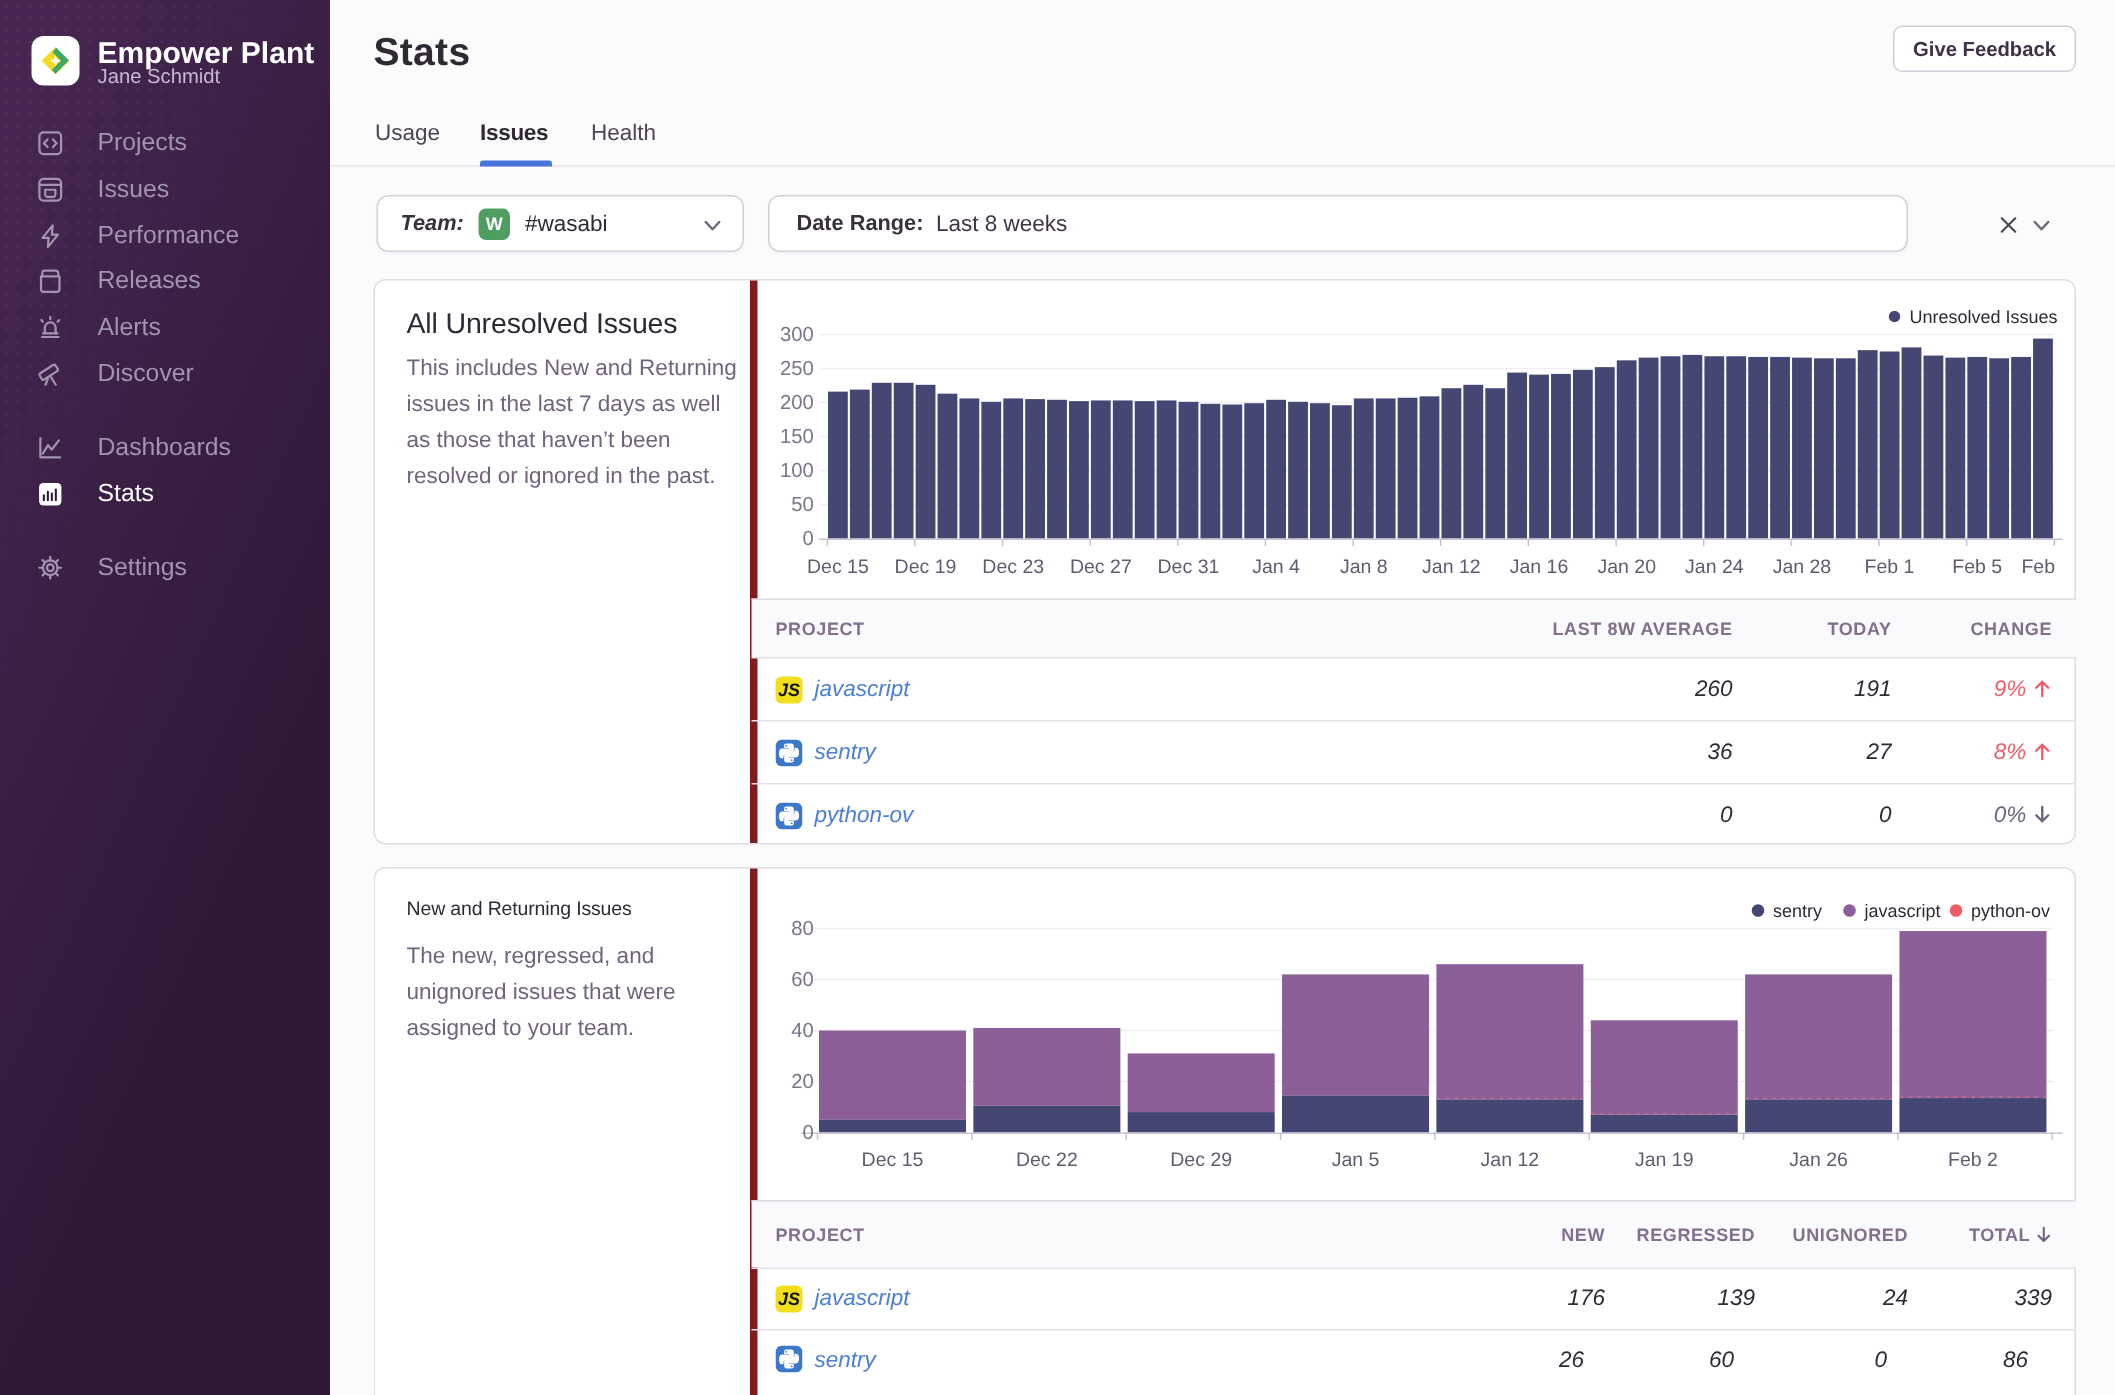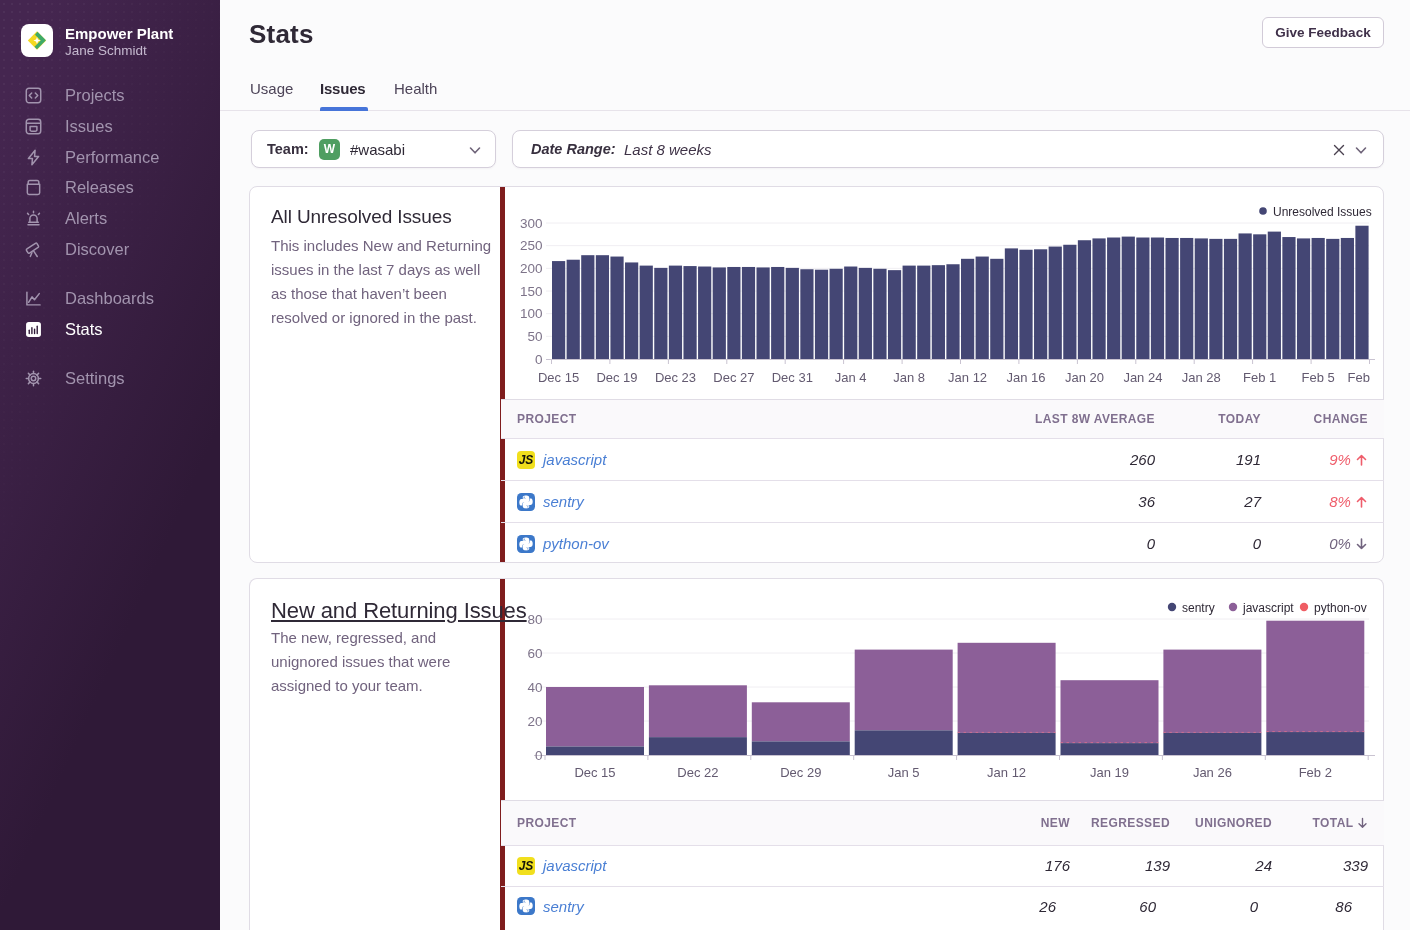--- a/index.html
+++ b/index.html
@@ -8,43 +8,43 @@
   background: linear-gradient(294.17deg,#2f1937 35.57%,#452650 92.42%);
 }
 .sidebar .dots { position:absolute; left:0; top:0; width:220px; height:930px;
   background-image: radial-gradient(rgba(255,255,255,0.055) 1px, transparent 1.3px);
   background-size: 8px 8px;
   -webkit-mask-image: linear-gradient(115deg, rgba(0,0,0,0.9), transparent 45%);
   mask-image: linear-gradient(115deg, rgba(0,0,0,0.9), transparent 45%);
 }
 .org { position:absolute; left:21px; top:24px; }
 .org .logo { position:absolute; left:0; top:0; width:32px; height:33px; background:#fff; border-radius:8px; }
-.org .oname { position:absolute; left:44px; top:1px; font-size:15px; font-weight:bold; color:#fff; white-space:nowrap; }
+.org .oname { position:absolute; left:44px; top:1px; font-size:20px; font-weight:bold; color:#fff; white-space:nowrap; }
 .org .uname { position:absolute; left:44px; top:19px; font-size:13.5px; color:#c5b9cf; white-space:nowrap; }
 .nav { position:absolute; left:0; top:0; width:220px; }
 .nav a { position:absolute; left:25px; height:22px; display:block; color:#a294ae; font-size:16.5px; text-decoration:none; white-space:nowrap; line-height:22px; }
 .nav a svg { position:absolute; left:0; top:3px; }
 .nav a span { position:absolute; left:40px; top:0; }
 .nav a.active { color:#ffffff; }
 .main { position:absolute; left:220px; top:0; width:1190px; height:930px; }
 h1.pagetitle { position:absolute; left:29px; top:19px; font-size:26px; color:#2f2936; letter-spacing:0.2px; }
 .feedback { position:absolute; left:1042px; top:17px; width:122px; height:31px; background:#fff; border:1px solid #d2cbd8; border-radius:6px; font-size:13.5px; font-weight:bold; color:#3f3049; text-align:center; line-height:29px; }
 .tabs { position:absolute; left:0; top:78px; width:1190px; height:33px; border-bottom:1px solid #e7e3ea; }
 .tab { position:absolute; top:2px; font-size:15px; color:#4d4458; }
 .tab.t1 { left:30px; }
 .tab.t2 { left:100px; color:#2f2936; font-weight:bold; letter-spacing:-0.2px;}
 .tab.t3 { left:174px; }
 .underline { position:absolute; left:100px; top:29px; width:48px; height:4px; background:#4674d9; border-radius:2px 2px 0 0; }
 .ctl { position:absolute; background:#fff; border:1px solid #d5cfdb; border-radius:8px; height:38px; box-shadow:0 1px 2px rgba(43,34,51,0.04); }
 .ctl .lab { font-weight:bold; font-size:14.5px; color:#38303f; }
 .teamsel { left:31px; top:130px; width:245px; }
-.teamsel .lab { position:absolute; left:15px; top:10px; }
+.teamsel .lab { position:absolute; left:15px; top:10px;font-style:italic; }
 .teamsel .avatar { position:absolute; left:67px; top:8px; width:21px; height:21px; border-radius:5px; background:#4f9e61; color:#fff; font-size:12px; font-weight:bold; text-align:center; line-height:21px; }
 .teamsel .tname { position:absolute; left:98px; top:10px; font-size:15px; color:#2f2936; }
-.datesel { left:292px; top:130px; width:872px;font-style:italic; }
+.datesel { left:292px; top:130px; width:760px; }
 .datesel .lab { position:absolute; left:18px; top:10px; }
 .datesel .dval { position:absolute; left:111px; top:10px; font-size:15px; color:#3f3347; }
 .chev { position:absolute; width:12px; height:12px; }
 .chev svg, .xicon svg { display:block; }
 .panel { position:absolute; left:29px; background:#fff; border:1px solid #e0dce5; border-radius:8px; }
 .panel1 { top:186px; width:1135px; height:377px; }
 .panel2 { top:578px; width:1135px; height:396px; border-bottom:none; border-radius:8px 8px 0 0; }
 .sidecol { position:absolute; left:4px; top:0; width:251px; height:100%; border-right:5px solid #7f1d1d; }
 .sidecol h2 { position:absolute; left:17px; top:19px; font-size:18px; font-weight:normal; color:#2f2936; white-space:nowrap; letter-spacing:-0.1px; }
 .sidecol p { position:absolute; left:17px; top:47px; width:227px; font-size:15px; line-height:24px; color:#71637e; }
@@ -351,21 +351,21 @@
         <div class="cell-n" style="width:106px;">0</div>
         <div class="cell-n pct-dn" style="width:123px; padding-right:16px;">0% <svg style="vertical-align:-2px;" width="13" height="14" viewBox="0 0 13 14">
               <path d="M6.5 2 V11.5 M2.5 7.5 L6.5 11.5 L10.5 7.5" stroke="#71637e" stroke-width="1.6" fill="none" stroke-linecap="round" stroke-linejoin="round"></path>
             </svg></div>
       </div>
     </div>
   </div>
 
   <div class="panel panel2">
     <div class="sidecol">
-      <h2 style="font-size:22px;text-decoration:underline;">New and Returning Issues</h2>
+      <h2 style="font-size:13px;">New and Returning Issues</h2>
       <p>The new, regressed, and unignored issues that were assigned to your team.</p>
     </div>
     <div class="chartwrap" style="top:0;"><svg class="chart2" width="884" height="230" viewBox="0 0 884 230" font-family="Liberation Sans, sans-serif">
 <line x1="33" y1="142.00" x2="868" y2="142.00" stroke="#f0eef2" stroke-width="1"></line>
 <line x1="33" y1="108.00" x2="868" y2="108.00" stroke="#f0eef2" stroke-width="1"></line>
 <line x1="33" y1="74.00" x2="868" y2="74.00" stroke="#f0eef2" stroke-width="1"></line>
 <line x1="33" y1="40.00" x2="868" y2="40.00" stroke="#f0eef2" stroke-width="1"></line>
 <rect x="45.00" y="108.00" width="98.0" height="59.50" fill="#8c5f98"></rect>
 <rect x="45.00" y="167.50" width="98.0" height="8.50" fill="#444674"></rect>
 <rect x="147.90" y="106.30" width="98.0" height="51.85" fill="#8c5f98"></rect>

